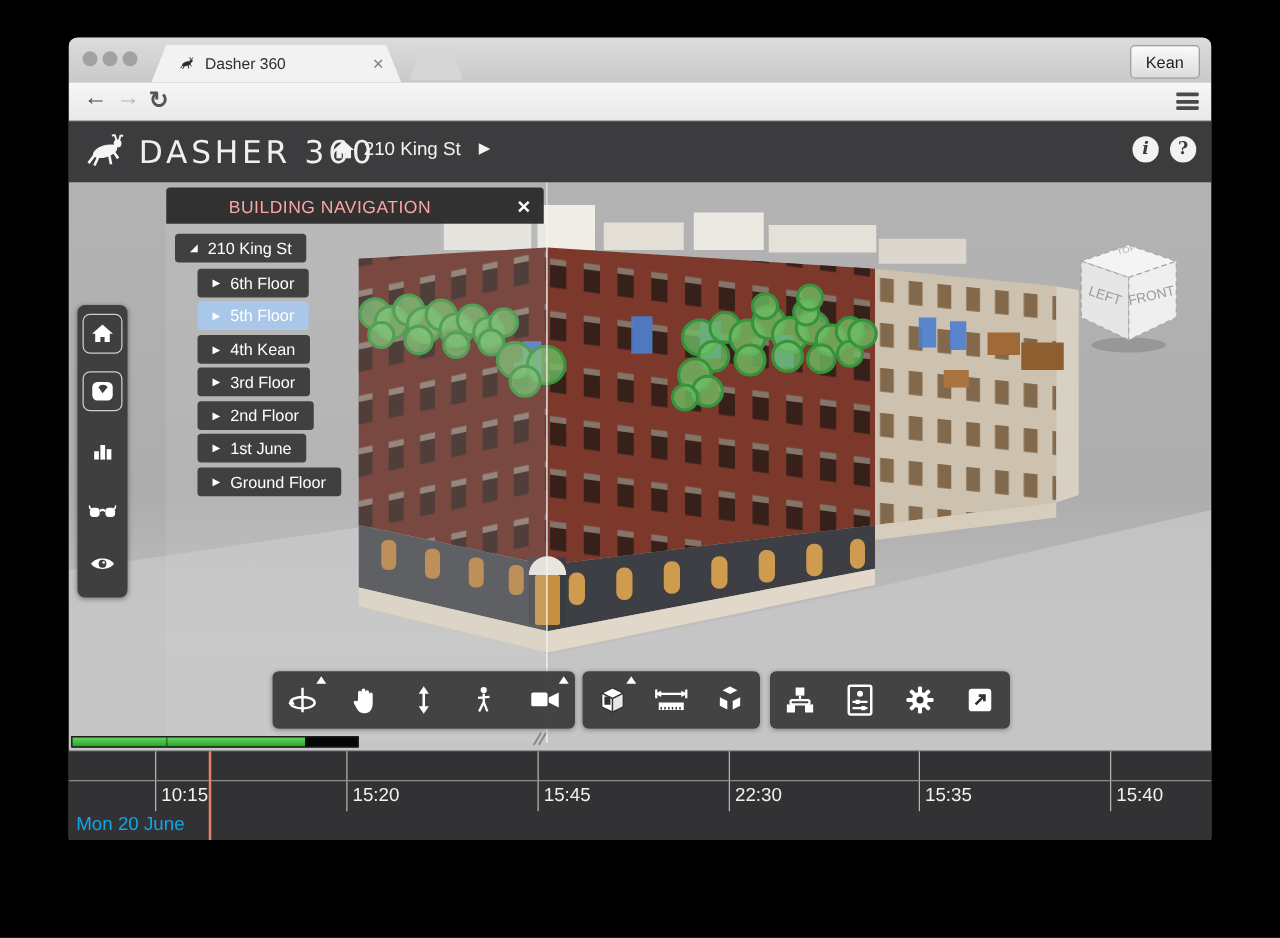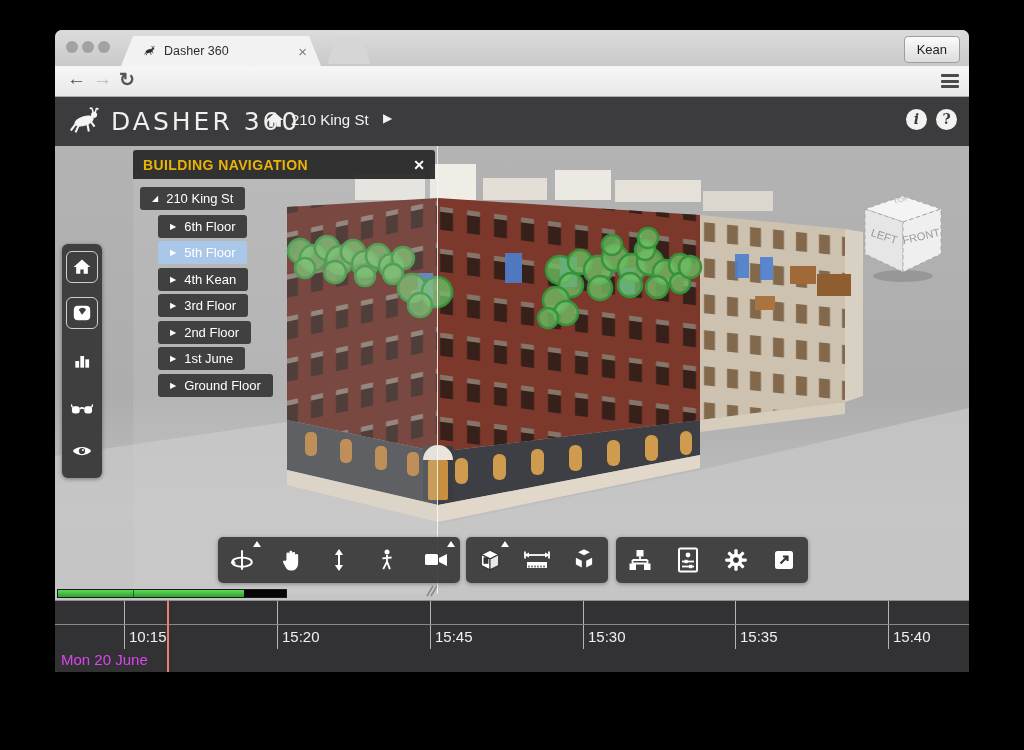--- a/index.html
+++ b/index.html
@@ -46,21 +46,21 @@
     color:#3c3c3e;font-weight:bold;text-align:center;line-height:21px;font-size:14px;
     font-family:"DejaVu Serif",serif;}
   
   #viewport{position:absolute;left:0;top:116px;width:914px;height:454px;
     background:linear-gradient(#b3b3b3 0%,#adadad 55%,#c0c0c0 80%,#bcbcbc 100%);}
   #scene{position:absolute;left:0;top:0;}
   #vline{position:absolute;left:382px;top:0px;width:1px;height:448px;background:rgba(248,248,248,.75);}
   
   #navHeader{position:absolute;left:78px;top:4px;width:302px;height:29px;background:rgba(42,42,42,.95);
     border-radius:3px 3px 0 0;display:flex;align-items:center;padding:0 10px;box-sizing:border-box;}
-  #navHeader .t{color:#eab308;font-size:14px;font-weight:bold;letter-spacing:.4px;flex:1;}
+  #navHeader .t{color:#fca5a5;font-size:14px;font-weight:normal;letter-spacing:.4px;flex:1;margin-left:40px;}
   #navHeader .x{color:#fff;font-size:14px;font-weight:bold;}
   #navBody{position:absolute;left:78px;top:33px;width:304px;height:415px;
     background:rgba(215,215,215,.18);border-right:1px solid rgba(250,250,250,.5);}
   .treeBtn{position:absolute;height:23px;background:rgba(56,56,56,.94);border-radius:3px;color:#fff;
     font-size:13px;display:flex;align-items:center;padding:0 12px;white-space:nowrap;}
   .treeBtn .arr{font-size:8px;margin-right:8px;}
   .treeBtn.selected{background:#a9c7e8;color:#fff;}
   
   #sidebar{position:absolute;left:7px;top:98px;width:40px;height:234px;background:#3f3f40;
     border-radius:6px;box-shadow:0 1px 4px rgba(0,0,0,.4);}
@@ -80,21 +80,21 @@
     border:1px solid #1a1a1a;box-sizing:border-box;}
   #progressFill{height:100%;background:linear-gradient(#61d75e,#2ba32e);width:81.7%;}
   #progressSeg{position:absolute;left:75px;top:0;width:1px;height:100%;background:rgba(20,20,20,.55);}
   #tlHandle{position:absolute;left:368px;top:438px;}
   
   #timeline{position:absolute;left:0;top:570px;width:914px;height:72px;background:#323234;
     border-top:1px solid #909090;box-sizing:border-box;}
   #tlDivider{position:absolute;left:0;top:23px;width:914px;height:1px;background:#8a8a8a;}
   .tick{position:absolute;top:0;width:1px;height:48px;background:#b4b4b4;}
   .tickLabel{position:absolute;top:27px;font-size:15px;color:#f0f0f0;}
-  #tlDate{position:absolute;left:6px;top:50px;font-size:15px;color:#d946ef;}
+  #tlDate{position:absolute;left:6px;top:50px;font-size:15px;color:#0ea5e9;}
   #tlCursor{position:absolute;left:112px;top:0;width:2px;height:71px;background:#e8816e;}
   svg{display:block;}
 </style>
 </head>
 <body>
 
 <div id="stage">
  <div id="win">
 
   <div id="tabstrip">
@@ -471,21 +471,21 @@
     <div class="tick" style="left:69px"></div>
     <div class="tick" style="left:222px"></div>
     <div class="tick" style="left:375px"></div>
     <div class="tick" style="left:528px"></div>
     <div class="tick" style="left:680px"></div>
     <div class="tick" style="left:833px"></div>
     <div id="tlDivider"></div>
     <span class="tickLabel" style="left:74px">10:15</span>
     <span class="tickLabel" style="left:227px">15:20</span>
     <span class="tickLabel" style="left:380px">15:45</span>
-    <span class="tickLabel" style="left:533px">15:30</span>
+    <span class="tickLabel" style="left:533px">22:30</span>
     <span class="tickLabel" style="left:685px">15:35</span>
     <span class="tickLabel" style="left:838px">15:40</span>
     <span id="tlDate">Mon 20 June</span>
     <div id="tlCursor"></div>
   </div>
 
  </div>
 </div>
 
 </body></html>

